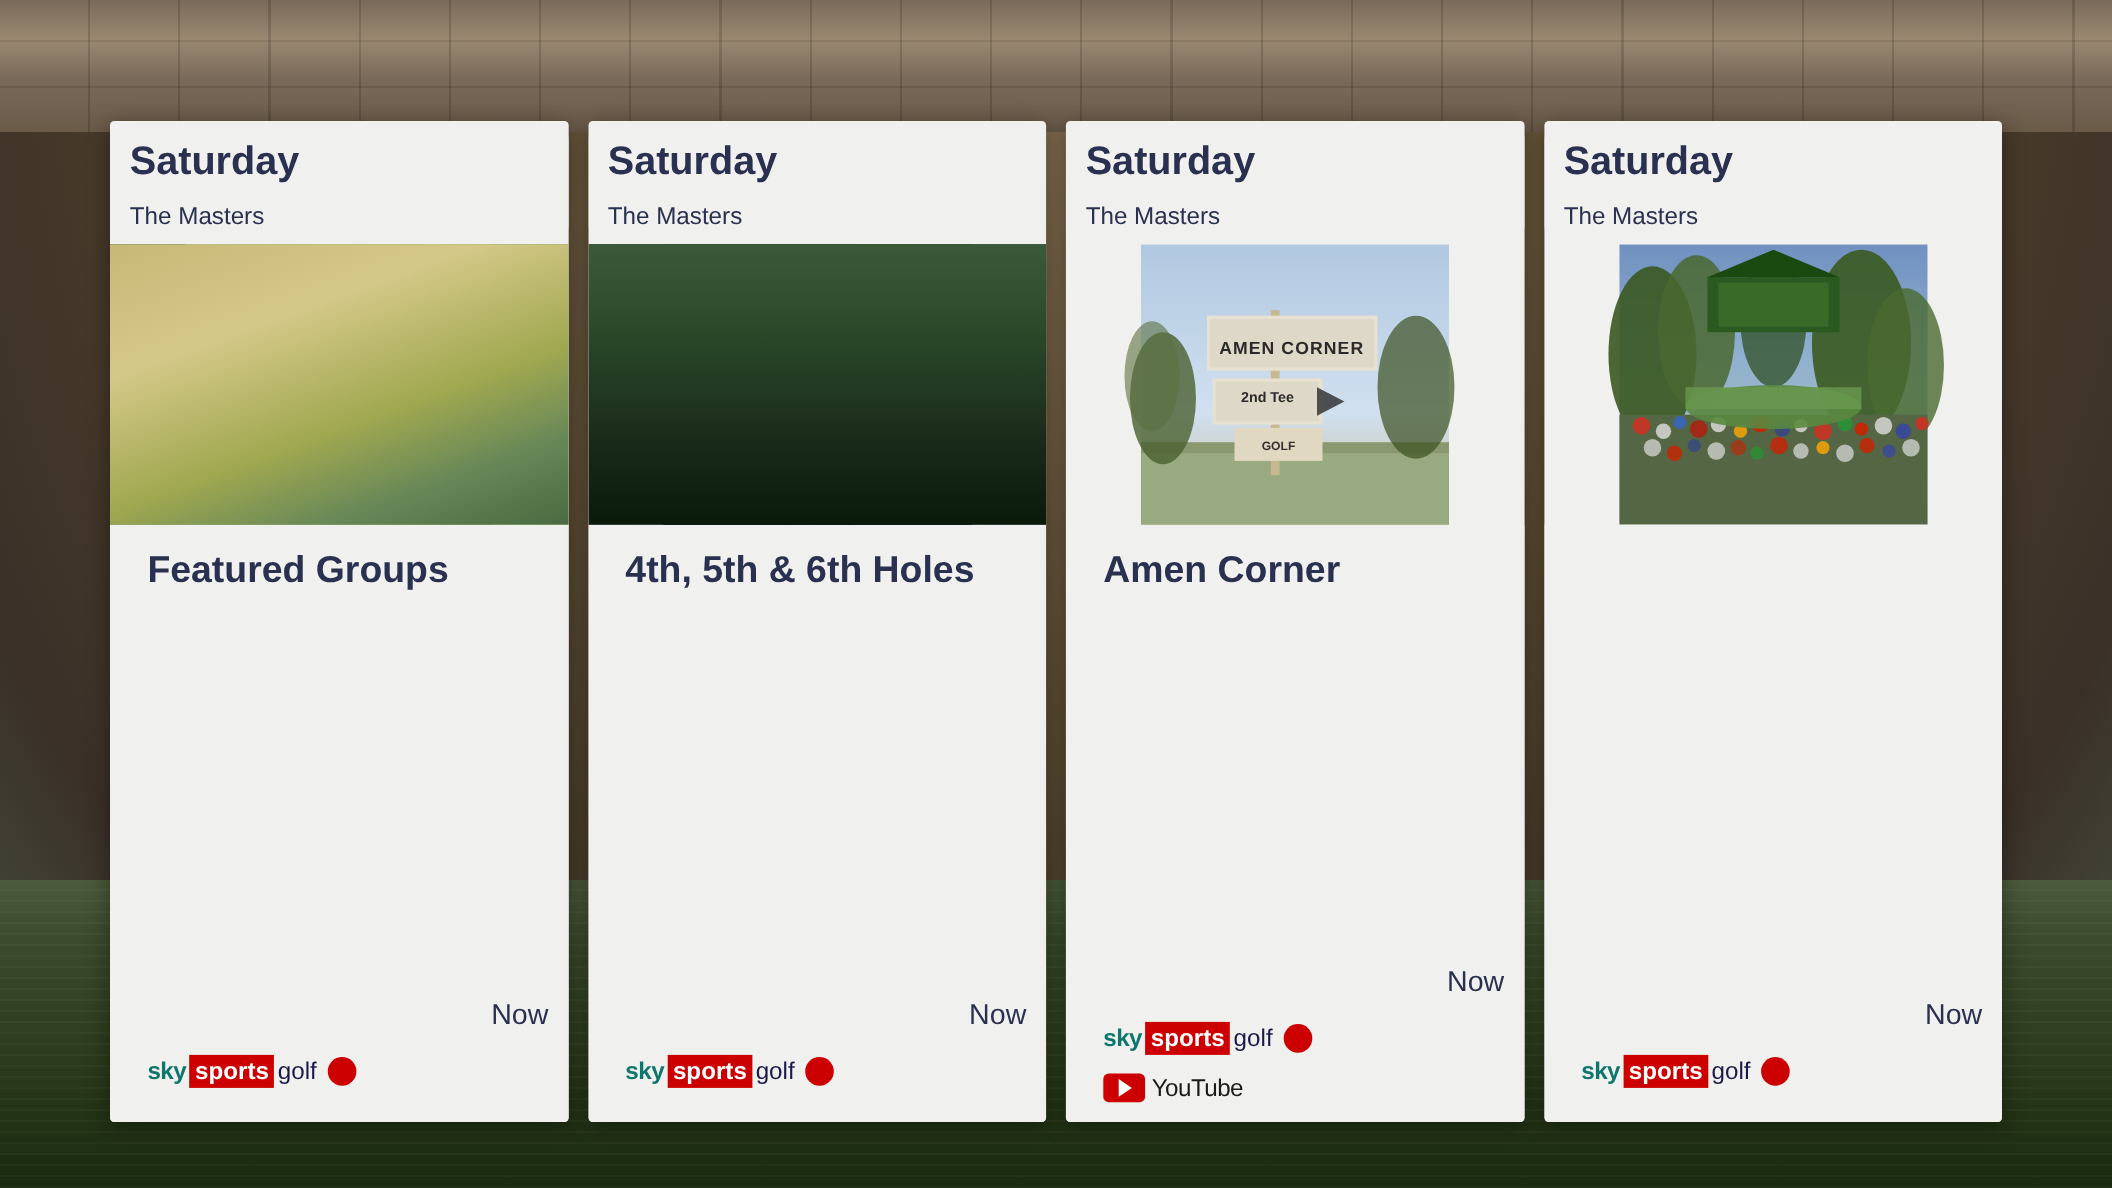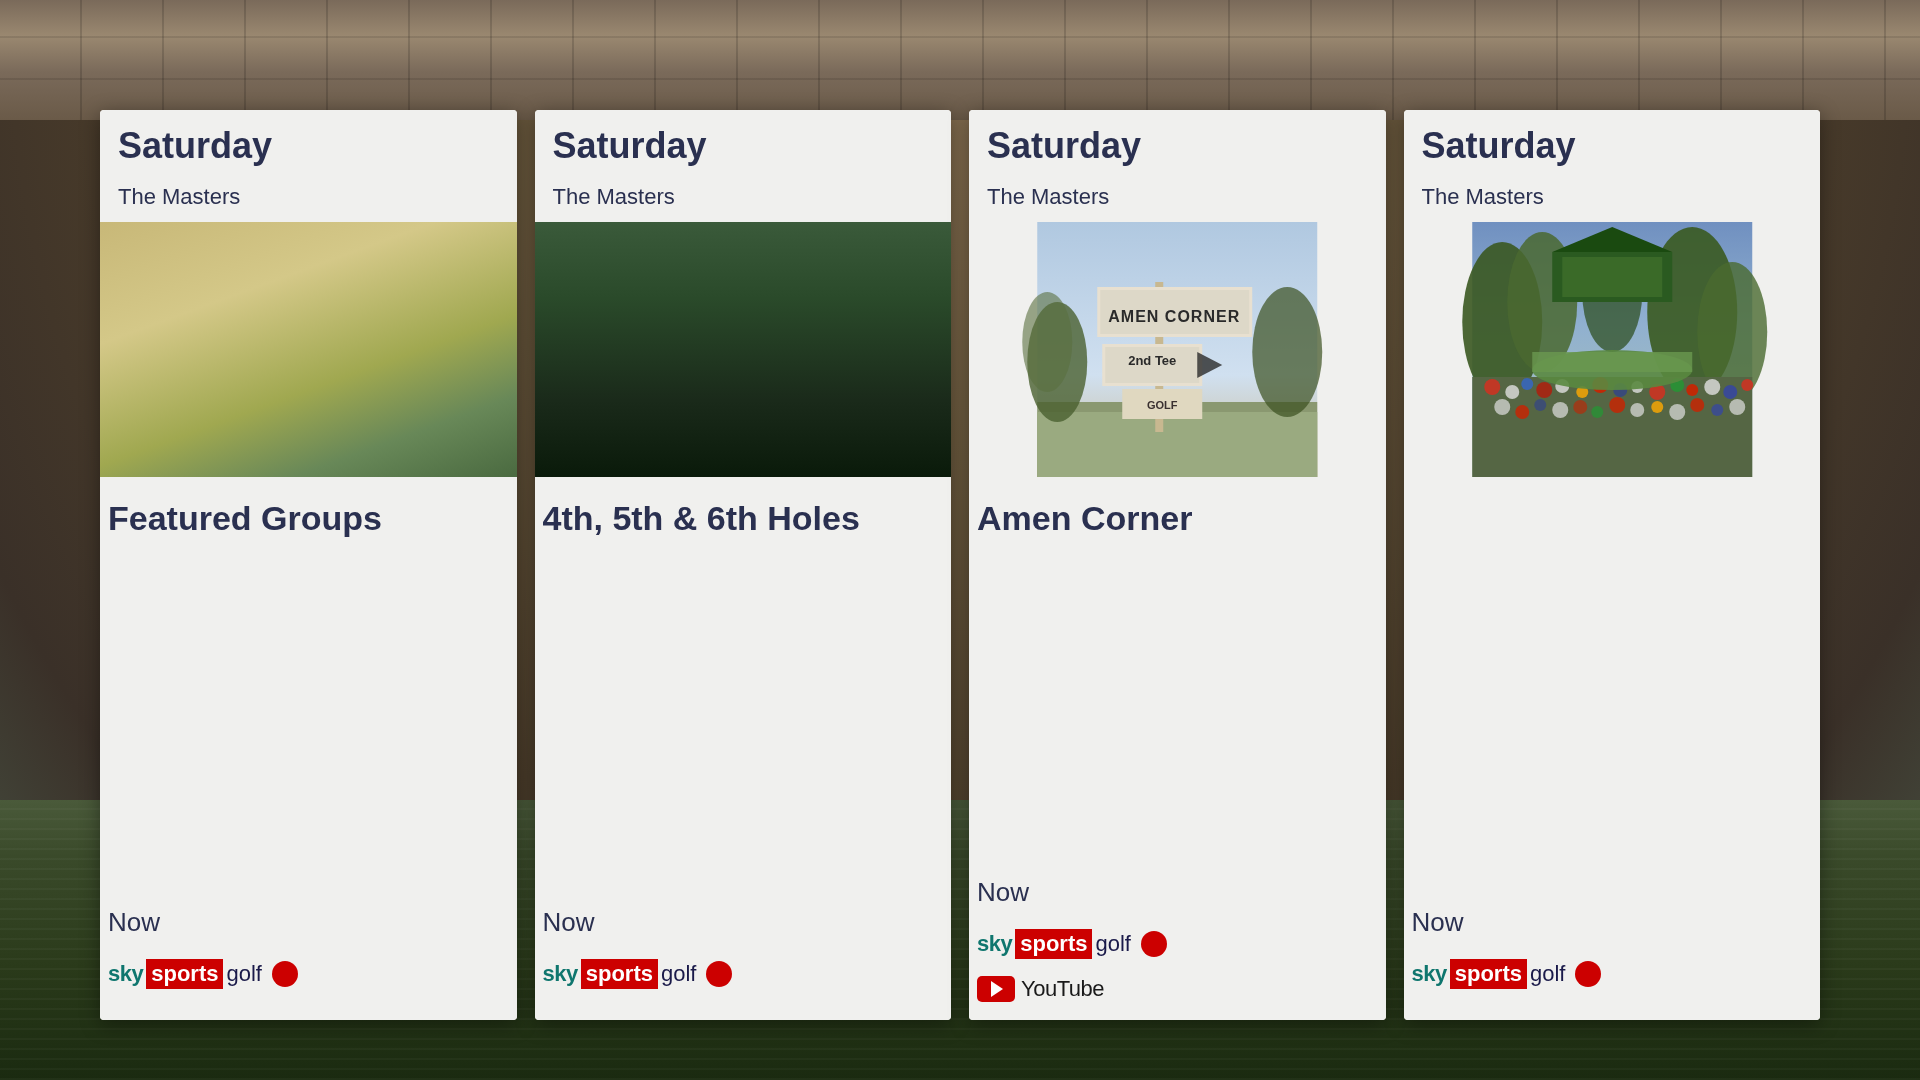--- a/index.html
+++ b/index.html
@@ -83,20 +83,21 @@
       border-radius: 4px;
       overflow: hidden;
       display: flex;
       flex-direction: column;
       box-shadow: 0 4px 20px rgba(0,0,0,0.4);
     }
 
     .card-header {
       padding: 16px 18px 12px 18px;
       background: #f0f0ee;
+      border-radius: 17px;
     }
 
     .card-day {
       font-size: 36px;
       font-weight: 700;
       color: #2a3050;
       line-height: 1.1;
     }
 
     .card-event {
@@ -137,36 +138,37 @@
 
     .img-scoreboard::before {
       content: '';
       position: absolute;
       inset: 0;
       background: linear-gradient(180deg, #3a5a3a 0%, #2a4a2a 30%, #1a2a1a 70%, #0a1a0a 100%);
     }
 
     .card-body {
       flex: 1;
-      padding: 22px 18px 14px 8px;
+      padding: 22px 18px 14px 34px;
       background: #f0f0ee;
       display: flex;
       flex-direction: column;
     }
 
     .card-title {
       font-size: 34px;
       font-weight: 700;
       color: #2a3050;
       line-height: 1.15;
     }
 
     .card-footer {
       margin-top: auto;
       padding: 0 0 4px 0;
+      text-align: right;
     }
 
     .now-label {
       font-size: 26px;
       font-weight: 400;
       color: #2a3050;
       margin-bottom: 8px;
     }
 
     .channel-row {

